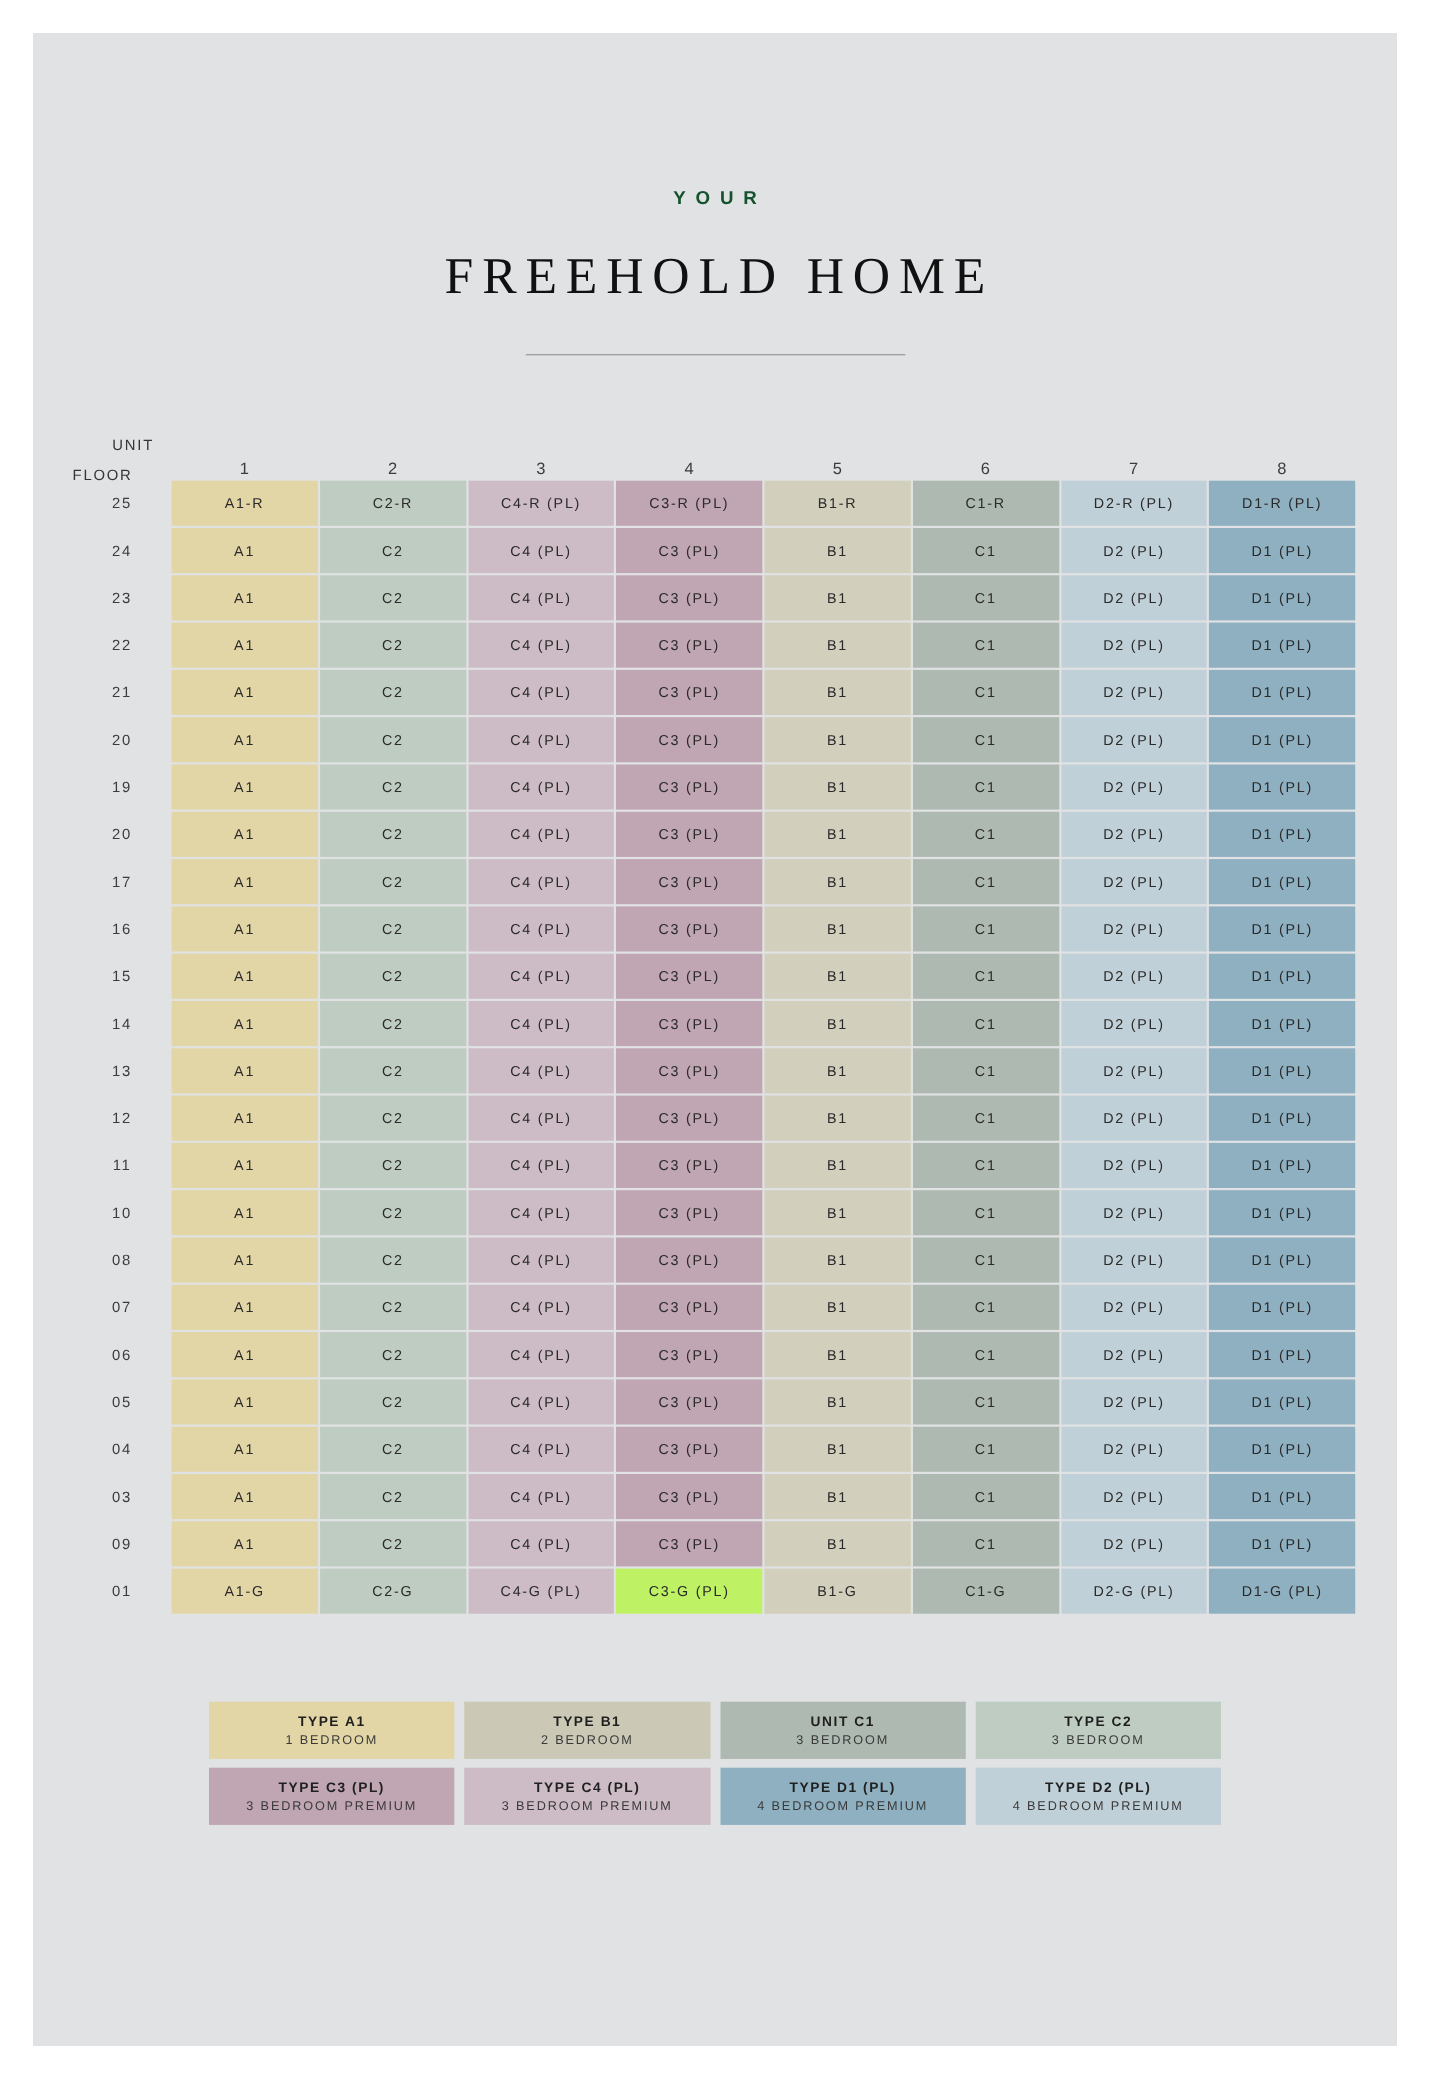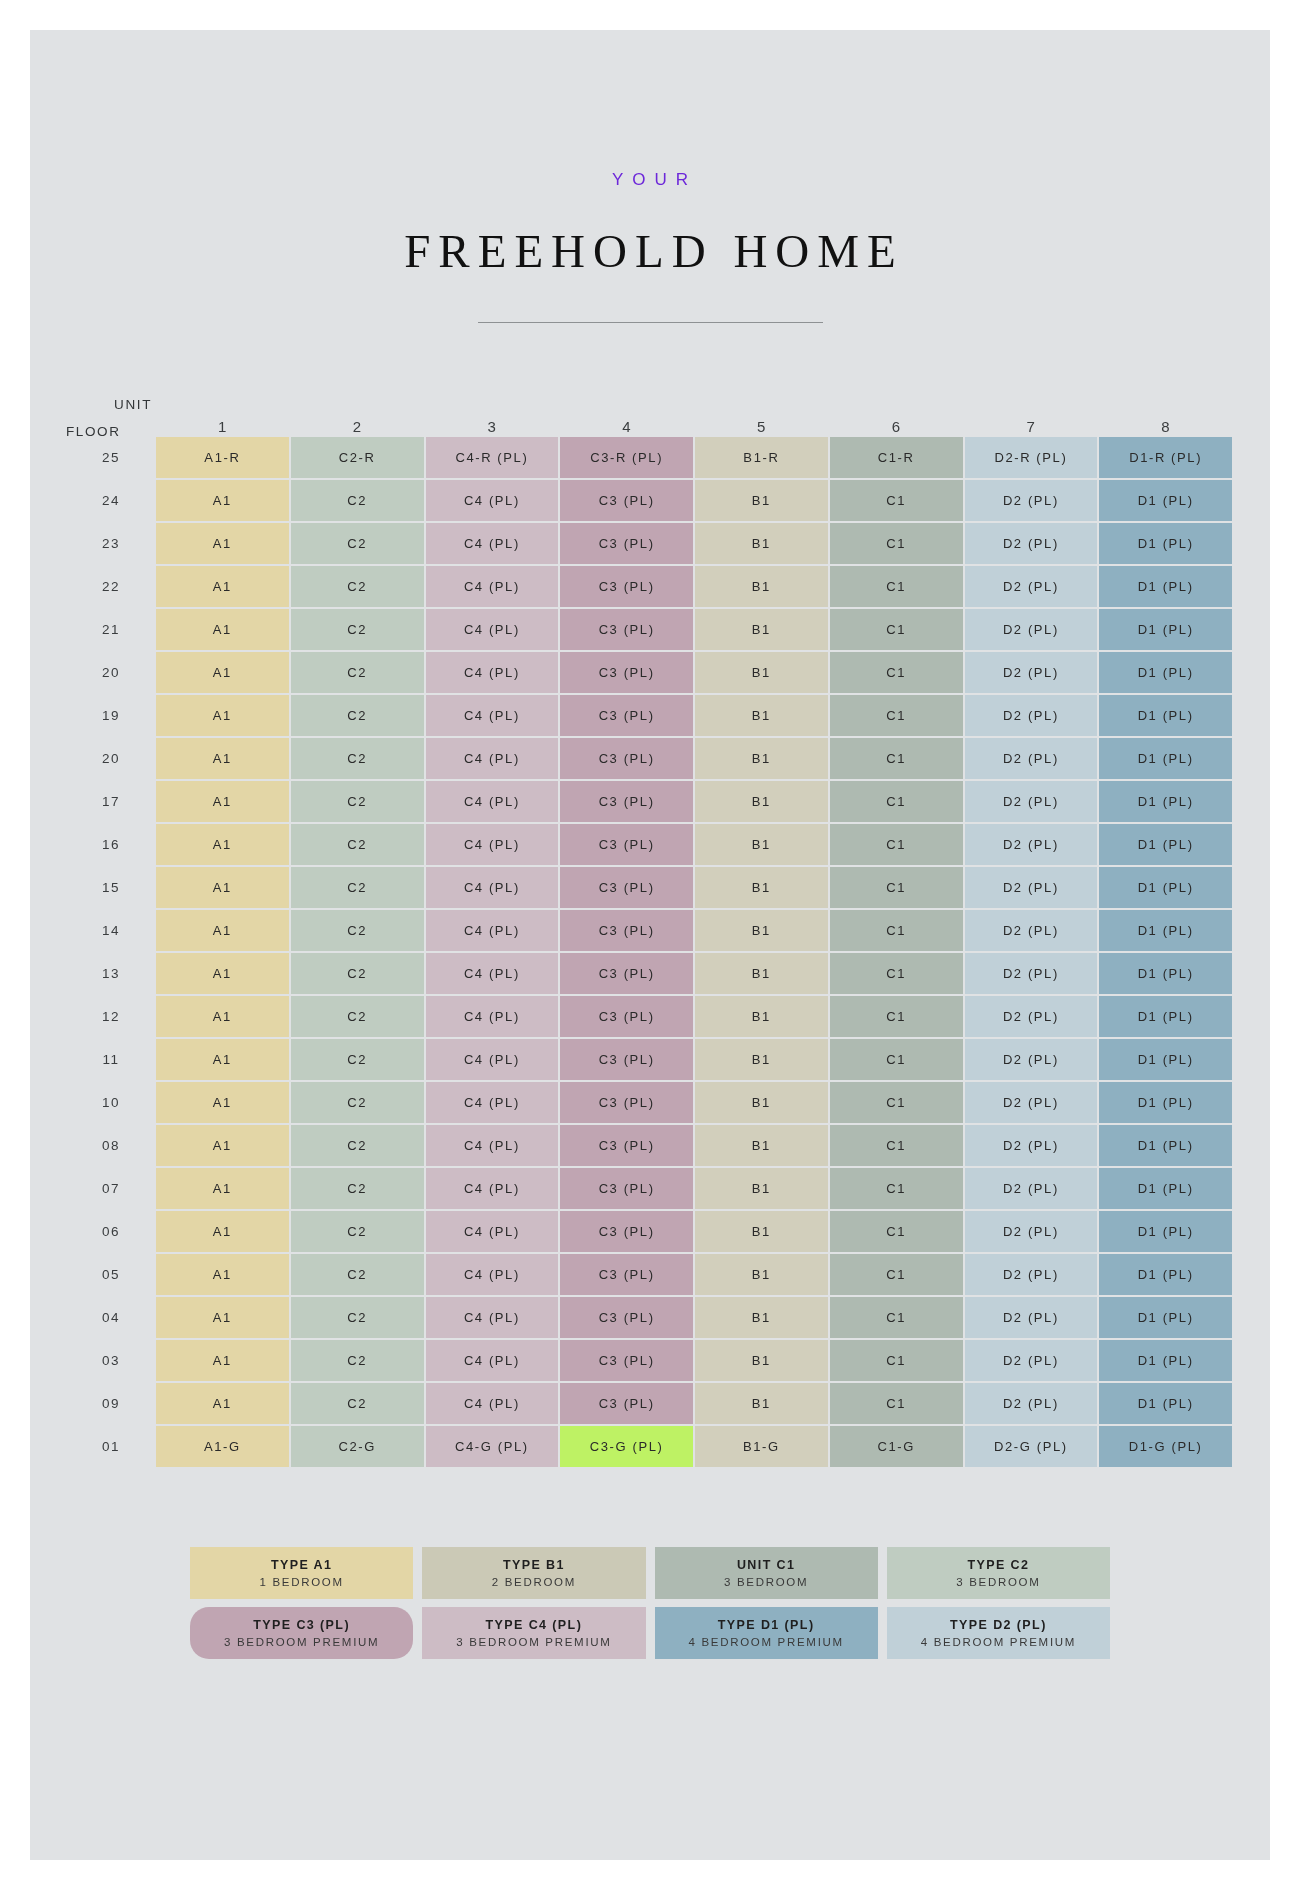--- a/index.html
+++ b/index.html
@@ -25,22 +25,22 @@
 
   
   .header {
     padding-top: 140px;
     text-align: center;
   }
   .eyebrow {
     font-family: "Liberation Sans", sans-serif;
     font-size: 17px;
     letter-spacing: 9px;
-    color: #6d28d9;
-    font-weight: 400;
+    color: #14532d;
+    font-weight: 700;
     text-indent: 9px;
   }
   .main-title {
     font-family: "Liberation Serif", serif;
     font-size: 47px;
     letter-spacing: 8px;
     color: #111111;
     font-weight: 400;
     margin-top: 34px;
     text-indent: 8px;
@@ -71,21 +71,21 @@
   }
   .col-floor { width: 86px; }
 
   .hdr-corner {
     position: relative;
     height: 36px;
     vertical-align: bottom;
   }
   .hdr-corner .lbl-unit {
     position: absolute;
-    right: 2px;
+    right: 14px;
     top: -2px;
     font-size: 13.5px;
     letter-spacing: 1.6px;
     color: #333638;
     font-weight: 500;
   }
   .hdr-corner .lbl-floor {
     position: absolute;
     left: -2px;
     bottom: -4px;
@@ -473,21 +473,21 @@
           <div class="legend-sub">2 BEDROOM</div>
         </div>
         <div class="legend-item" style="background: rgb(174, 186, 177);">
           <div class="legend-title">UNIT C1</div>
           <div class="legend-sub">3 BEDROOM</div>
         </div>
         <div class="legend-item" style="background: rgb(191, 204, 193);">
           <div class="legend-title">TYPE C2</div>
           <div class="legend-sub">3 BEDROOM</div>
         </div>
-        <div class="legend-item" style="background: rgb(192, 165, 178); border-radius: 19px;">
+        <div class="legend-item" style="background: rgb(192, 165, 178);">
           <div class="legend-title">TYPE C3 (PL)</div>
           <div class="legend-sub">3 BEDROOM PREMIUM</div>
         </div>
         <div class="legend-item" style="background: rgb(205, 188, 197);">
           <div class="legend-title">TYPE C4 (PL)</div>
           <div class="legend-sub">3 BEDROOM PREMIUM</div>
         </div>
         <div class="legend-item" style="background: rgb(142, 176, 193);">
           <div class="legend-title">TYPE D1 (PL)</div>
           <div class="legend-sub">4 BEDROOM PREMIUM</div>

